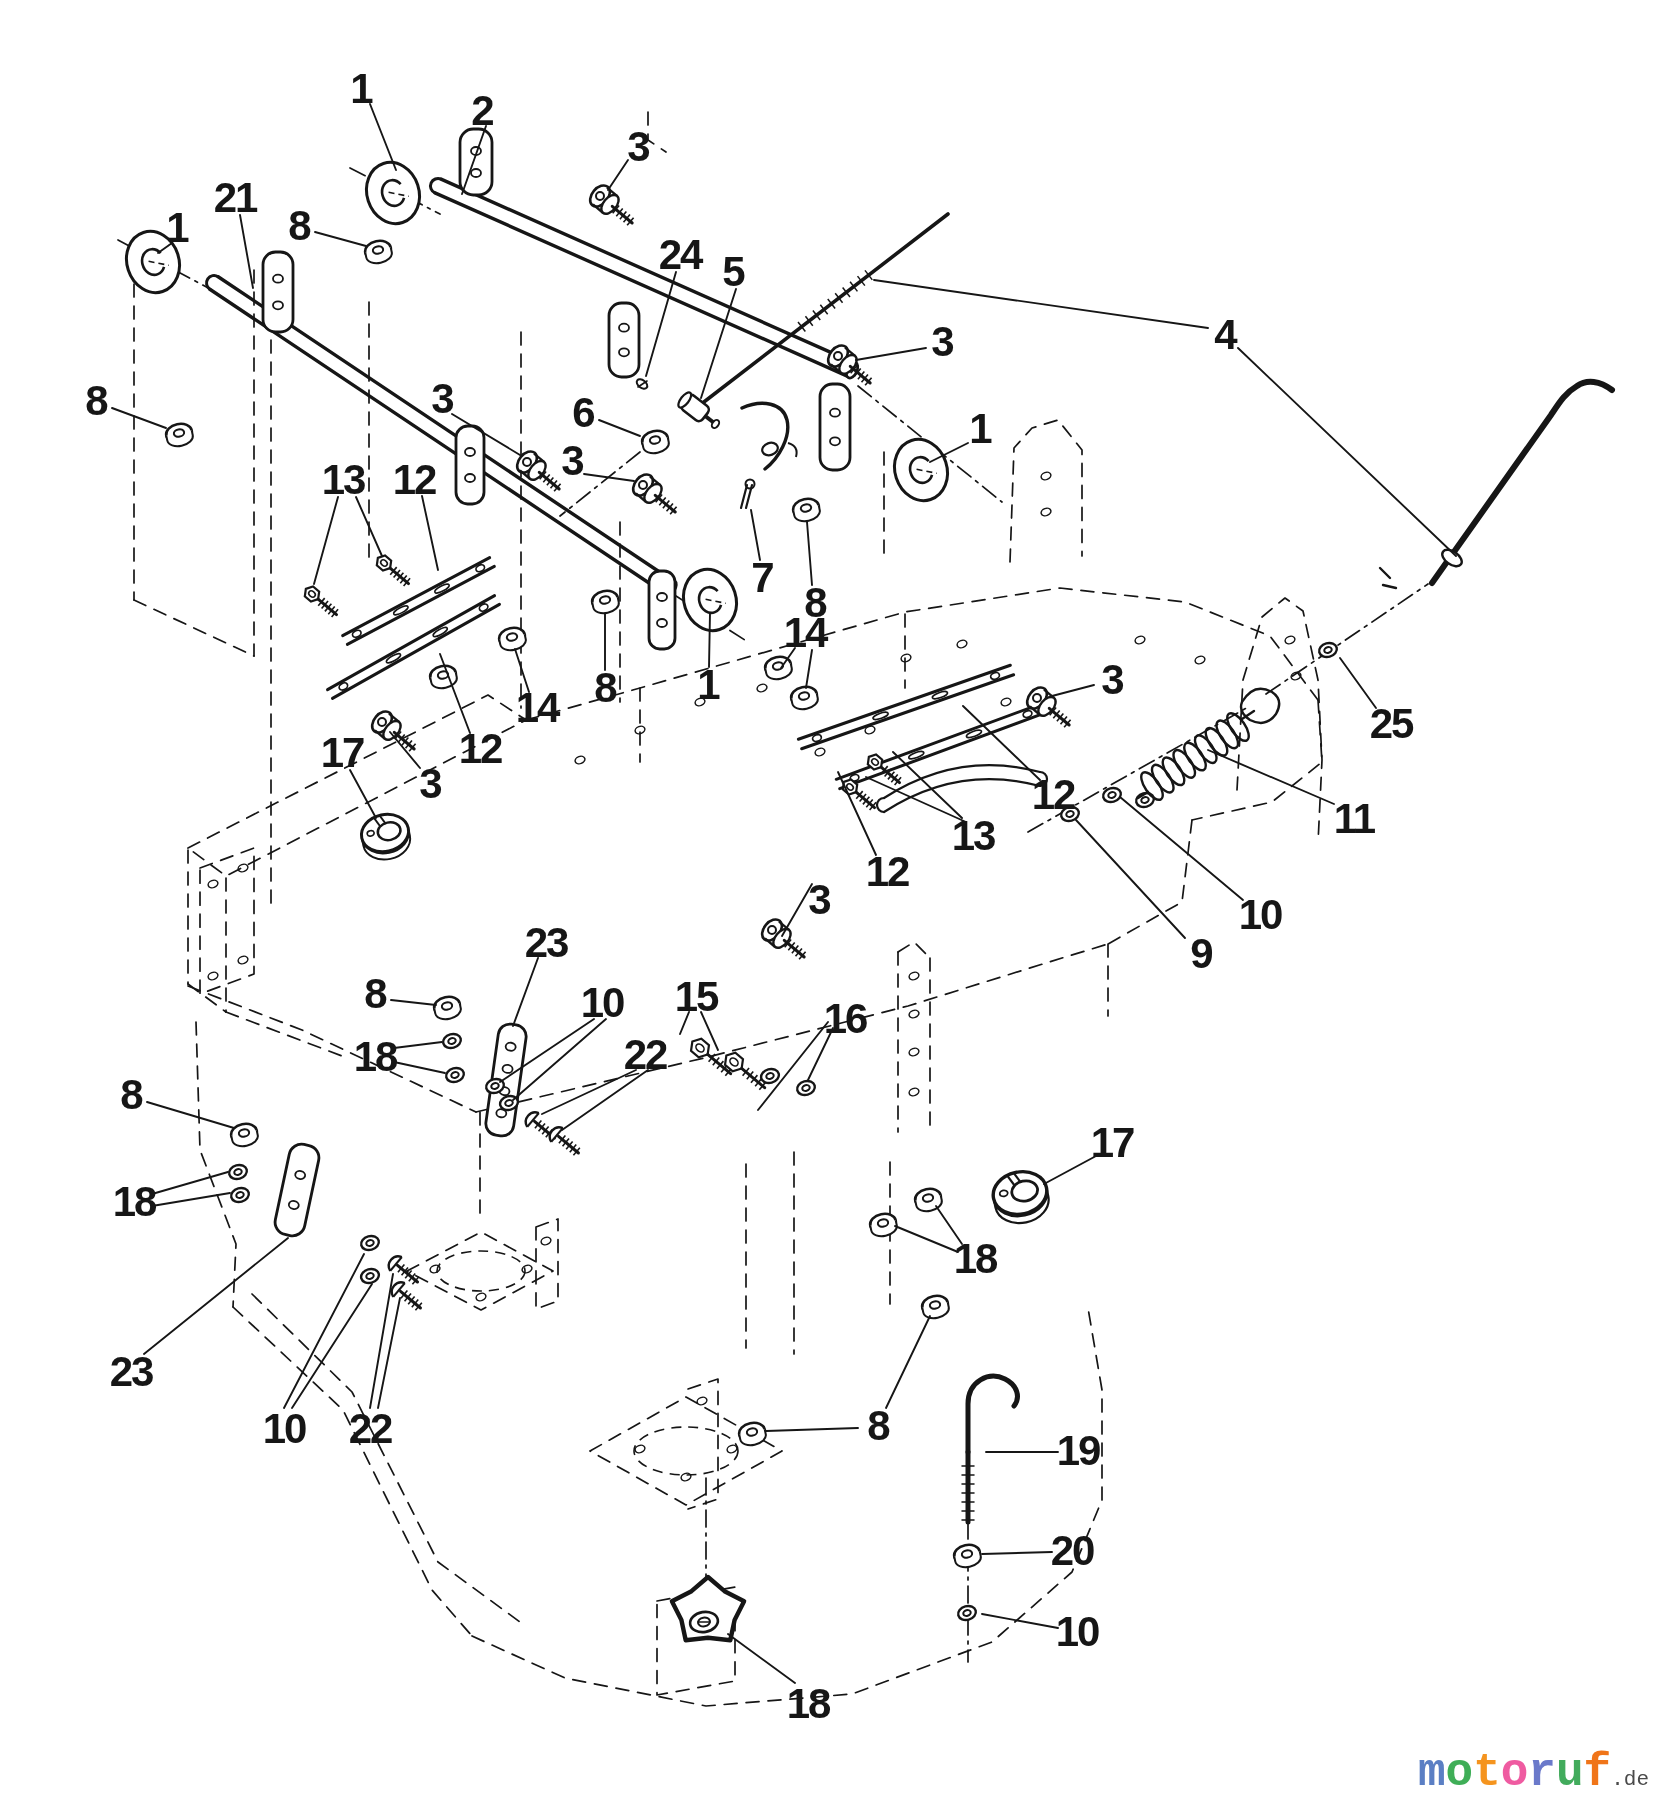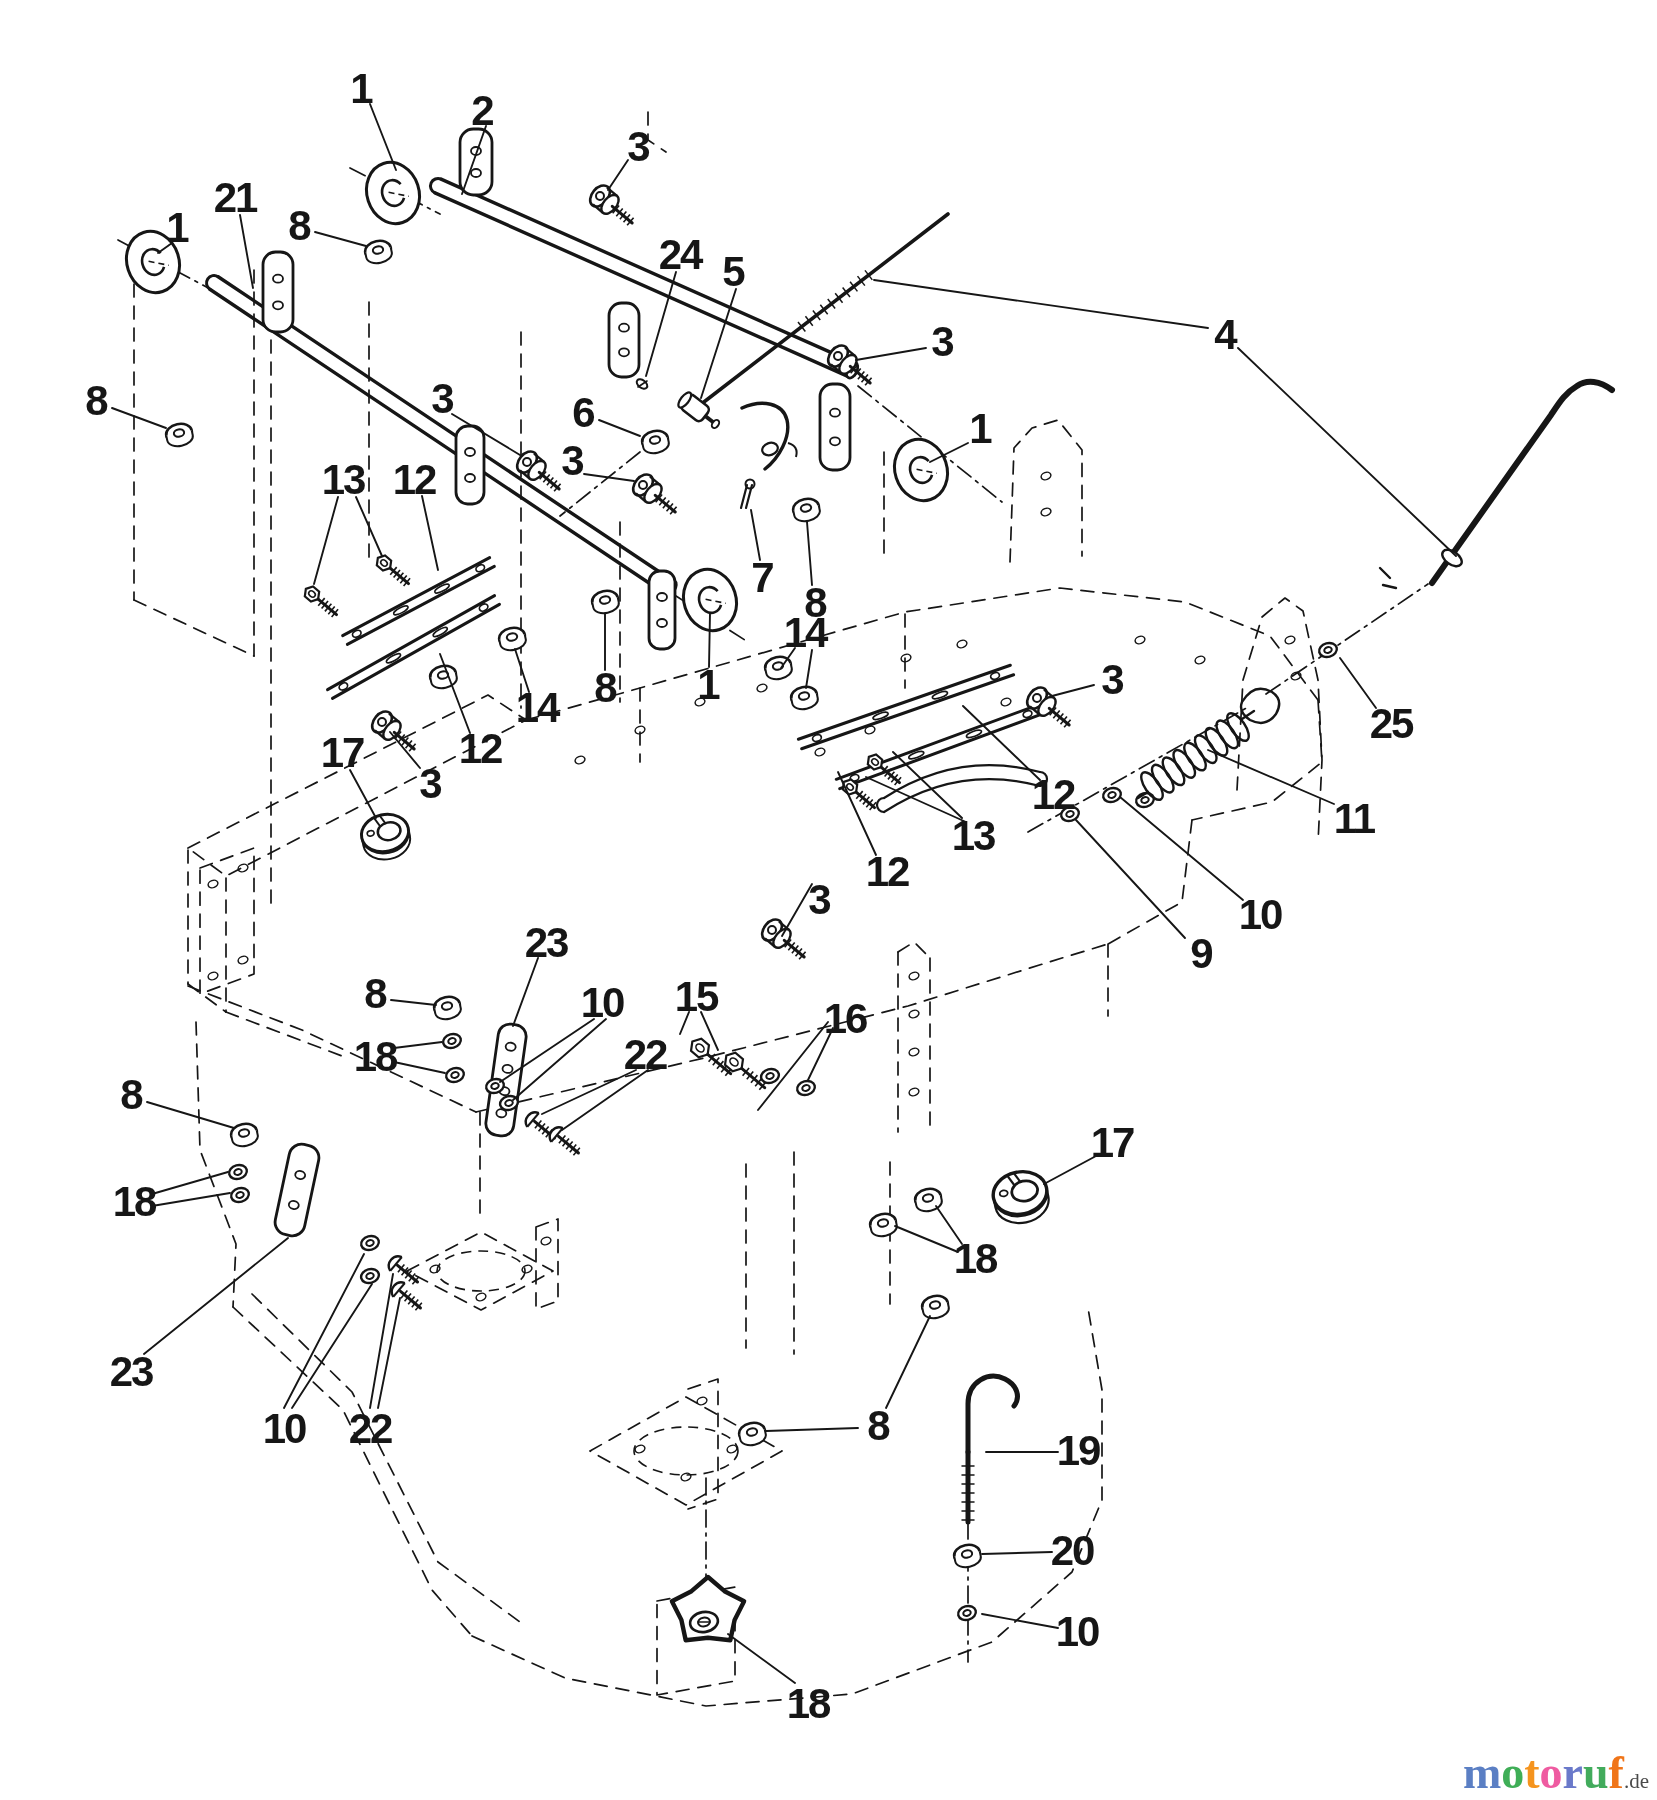--- a/index.html
+++ b/index.html
@@ -1,20 +1,20 @@
 <!DOCTYPE html>
 <html><head>
 <meta charset="utf-8">
 <style>
   html,body{margin:0;padding:0;background:#e8e8e8;}
   #stage{position:relative;width:1657px;height:1800px;background:#ffffff;overflow:hidden;
          font-family:"Liberation Sans", sans-serif;}
   svg{position:absolute;left:0;top:0;}
   .callout-text{font-family:"Liberation Sans", sans-serif;font-weight:700;letter-spacing:-2px;}
-  #wm{position:absolute;right:8px;bottom:4px;font-family:Liberation Serif, serif;
+  #wm{position:absolute;right:8px;bottom:4px;font-family:Liberation Mono, monospace;
       font-weight:700;font-size:46px;line-height:1;user-select:none;}
   #wm .suf{font-size:21px;font-weight:400;color:#4a4a4a;}
 </style>
 </head>
 <body>
 
 <div id="stage">
   <svg id="art" width="1657" height="1800" viewBox="0 0 1657 1800">
       <g>
         <path d="M188,848 L488,695 L526,720 L226,876 L188,848" fill="none" stroke="#161616" stroke-width="1.7" stroke-linejoin="round" stroke-linecap="round" stroke-dasharray="13 9"></path>

